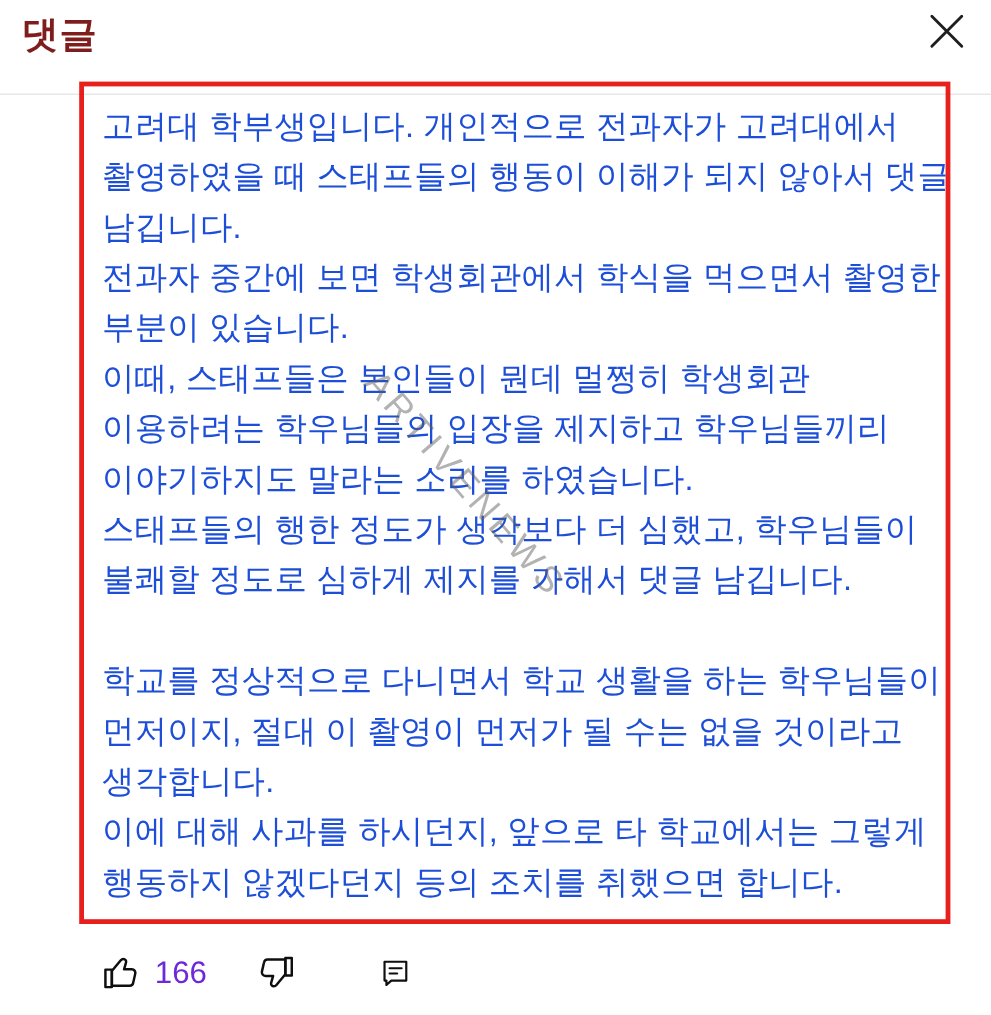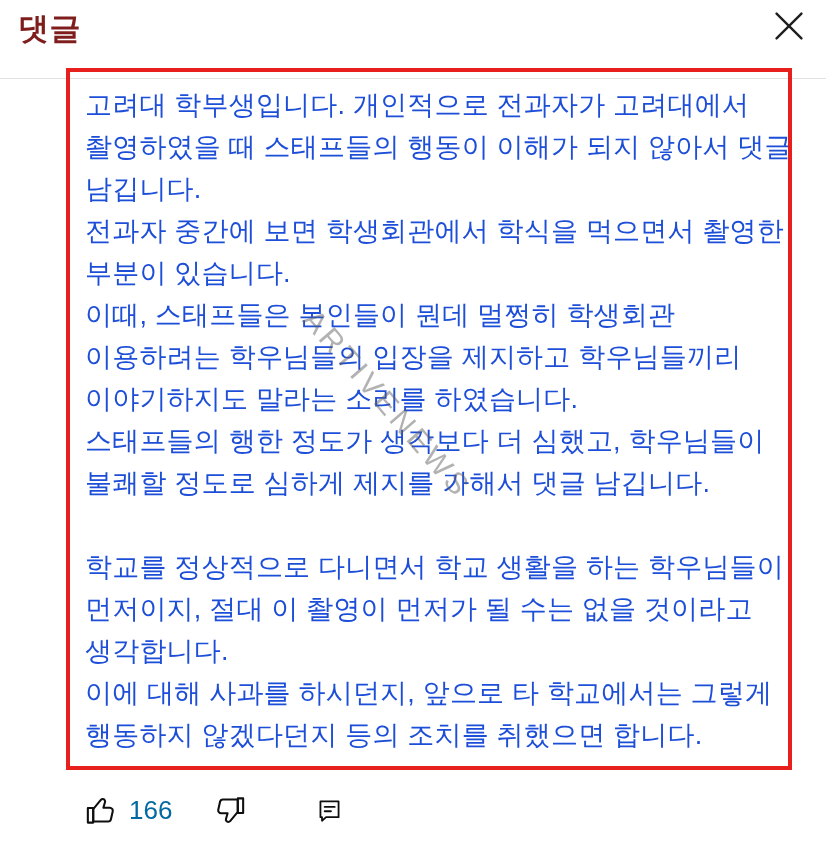--- a/index.html
+++ b/index.html
@@ -89,21 +89,21 @@
     background: transparent;
     padding: 0;
     cursor: pointer;
     display: flex;
     align-items: center;
     justify-content: center;
   }
   .like-count {
     margin-left: 12px;
     font-size: 26px;
-    color: #0369a1;
+    color: #6d28d9;
   }
   .dislike-btn { margin-left: 42px; }
   .dislike-btn svg { transform: rotate(180deg); }
   .reply-btn { margin-left: 68px; }
 </style>
 </head>
 <body>
 
 <div class="app">
 

